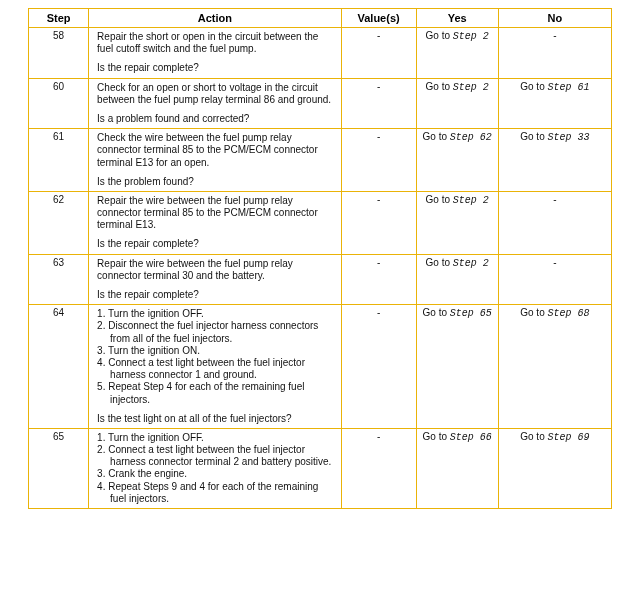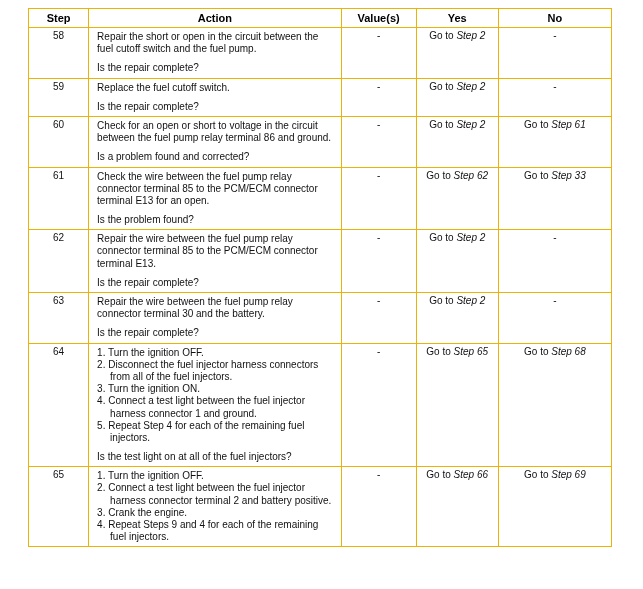--- a/index.html
+++ b/index.html
@@ -52,21 +52,21 @@
   }
   .question {
     margin-top: 7px;
   }
   td.result-cell {
     text-align: center;
     padding: 2px 3px 3px 3px;
   }
   td.v-mid { vertical-align: middle; }
   td.v-bot { vertical-align: bottom; }
-  .goto-ref i { font-style: italic; }
+  .goto-ref i { font-style: italic; font-family: Liberation Mono, monospace; }
 </style>
 </head>
 <body>
 
 <table class="diag">
   <colgroup>
     <col style="width:60px">
     <col style="width:252px">
     <col style="width:75px">
     <col style="width:82px">
@@ -80,32 +80,20 @@
       <th>Yes</th>
       <th>No</th>
     </tr>
   </thead>
   <tbody id="rows">
       <tr>
         <td class="step-cell">58</td>
         <td class="action-cell">
           <div>
             <div class="para">Repair the short or open in the circuit between the fuel cutoff switch and the fuel pump.</div>
-          </div>
-          <div class="question">Is the repair complete?</div>
-        </td>
-        <td class="result-cell v-mid"><span>-</span></td>
-        <td class="result-cell v-bot"><span class="goto-ref">Go to <i>Step 2</i></span></td>
-        <td class="result-cell v-mid"><span>-</span></td>
-      </tr>
-      <tr>
-        <td class="step-cell">59</td>
-        <td class="action-cell">
-          <div>
-            <div class="para">Replace the fuel cutoff switch.</div>
           </div>
           <div class="question">Is the repair complete?</div>
         </td>
         <td class="result-cell v-mid"><span>-</span></td>
         <td class="result-cell v-bot"><span class="goto-ref">Go to <i>Step 2</i></span></td>
         <td class="result-cell v-mid"><span>-</span></td>
       </tr>
       <tr>
         <td class="step-cell">60</td>
         <td class="action-cell">

